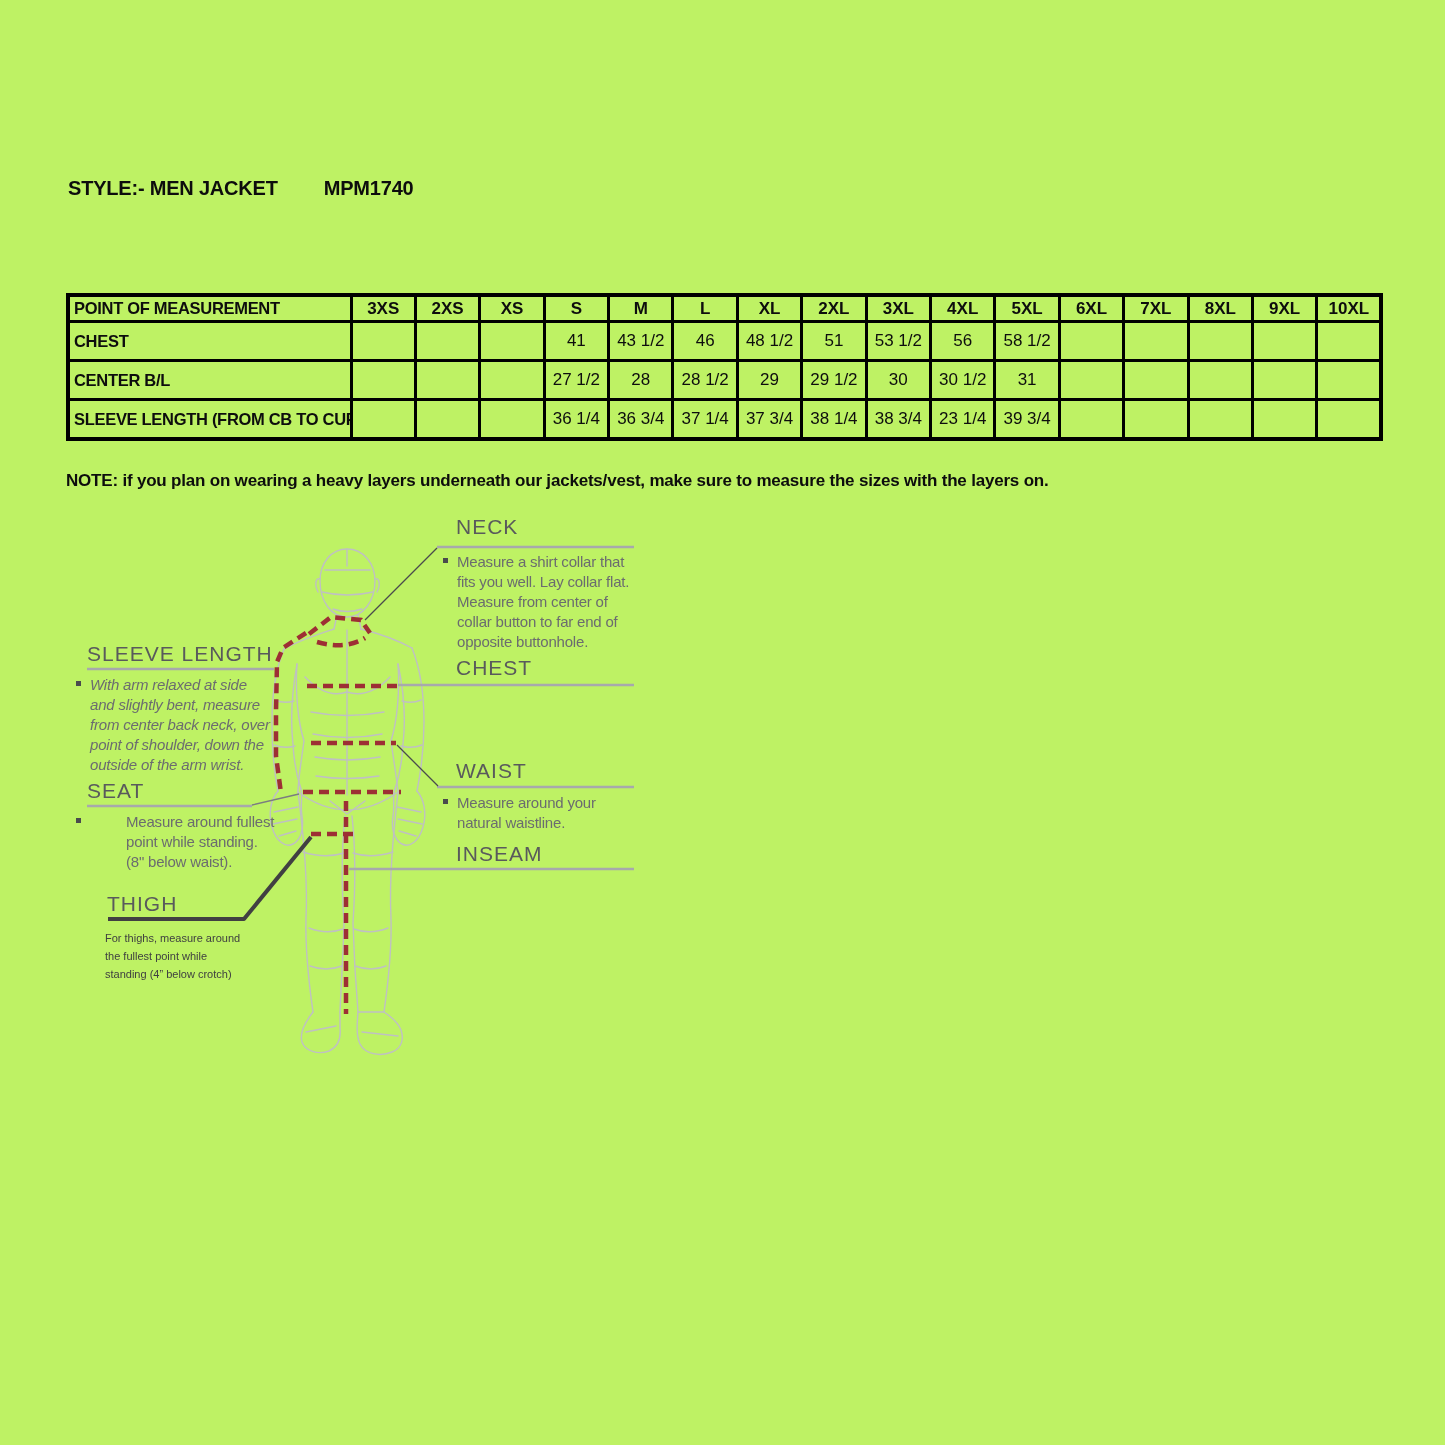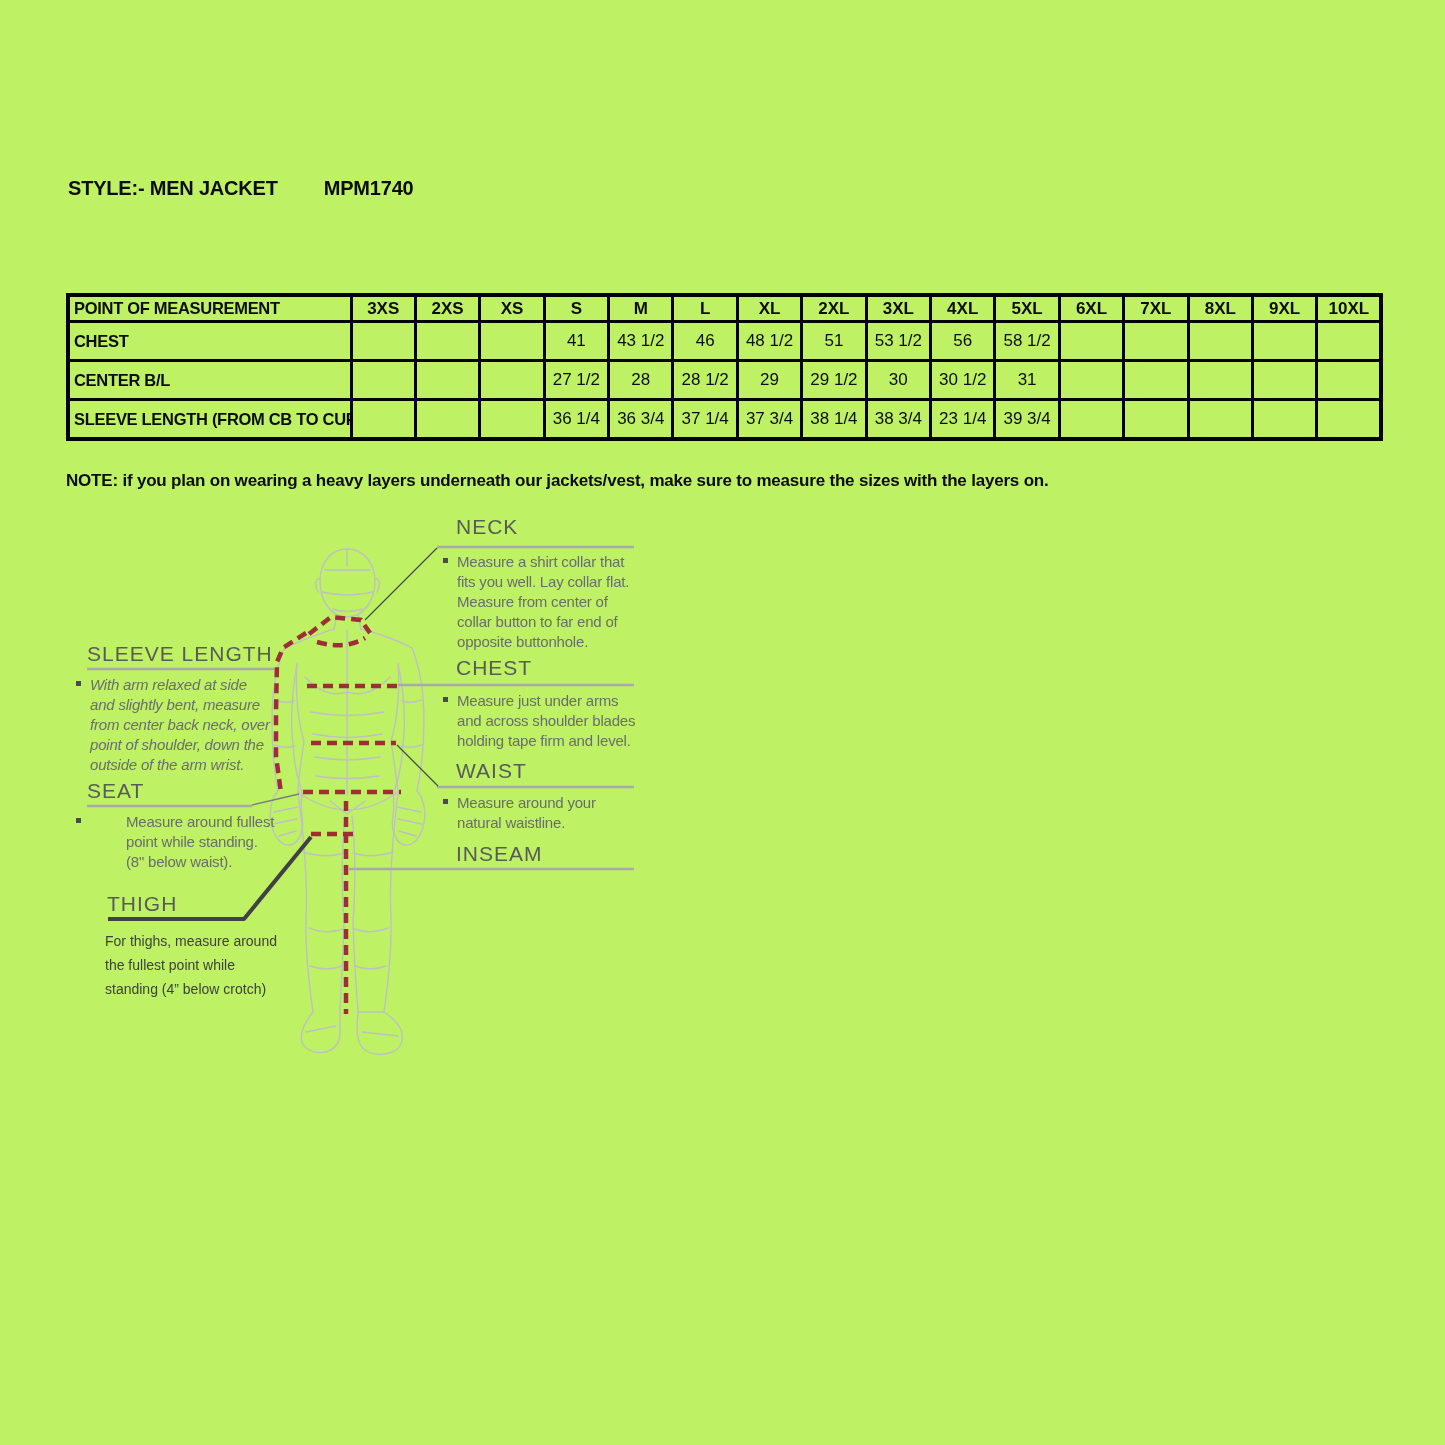--- a/index.html
+++ b/index.html
@@ -27,21 +27,21 @@
 
   
   .svg-layer{position:absolute;left:0;top:0;pointer-events:none;}
   .g-head{position:absolute;font-size:21px;font-weight:400;color:#595a5c;
           letter-spacing:1px;white-space:nowrap;}
   .g-desc{position:absolute;display:flex;align-items:flex-start;}
   .g-desc .bullet{width:5px;height:5px;background:#4a4b4d;margin-top:6px;margin-right:9px;
           flex:0 0 auto;}
   .g-desc .txt{font-size:15px;line-height:20px;color:#6b6c6f;white-space:pre-line;
           letter-spacing:-0.2px;}
-  .g-desc.thigh .txt{font-size:14px;line-height:24px;color:#3f4040;letter-spacing:0;}
+  .g-desc.thigh .txt{font-size:11px;line-height:18px;color:#3f4040;letter-spacing:0;}
 </style>
 </head>
 <body>
 
 <div class="page">
 
   <div class="title-row">
     <span>STYLE:- MEN JACKET</span><span class="code">MPM1740</span>
   </div>
 
@@ -206,26 +206,20 @@
   <div class="g-desc" style="left:76px;top:675px;font-style:italic;">
     <span class="bullet"></span>
     <span class="txt">With arm relaxed at side
 and slightly bent, measure
 from center back neck, over
 point of shoulder, down the
 outside of the arm wrist.</span>
   </div>
 
   <div class="g-head" style="left:456px;top:656px;">CHEST</div>
-  <div class="g-desc" style="left:443px;top:691px;">
-    <span class="bullet"></span>
-    <span class="txt">Measure just under arms
-and across shoulder blades
-holding tape firm and level.</span>
-  </div>
 
   <div class="g-head" style="left:456px;top:759px;">WAIST</div>
   <div class="g-desc" style="left:443px;top:793px;">
     <span class="bullet"></span>
     <span class="txt">Measure around your
 natural waistline.</span>
   </div>
 
   <div class="g-head" style="left:87px;top:779px;">SEAT</div>
   <div class="g-desc" style="left:76px;top:812px;gap:36px;">

